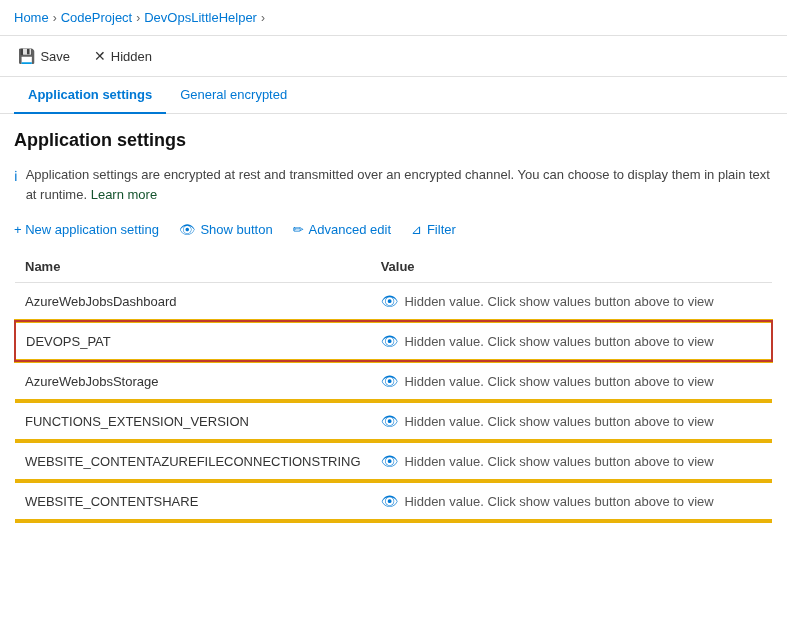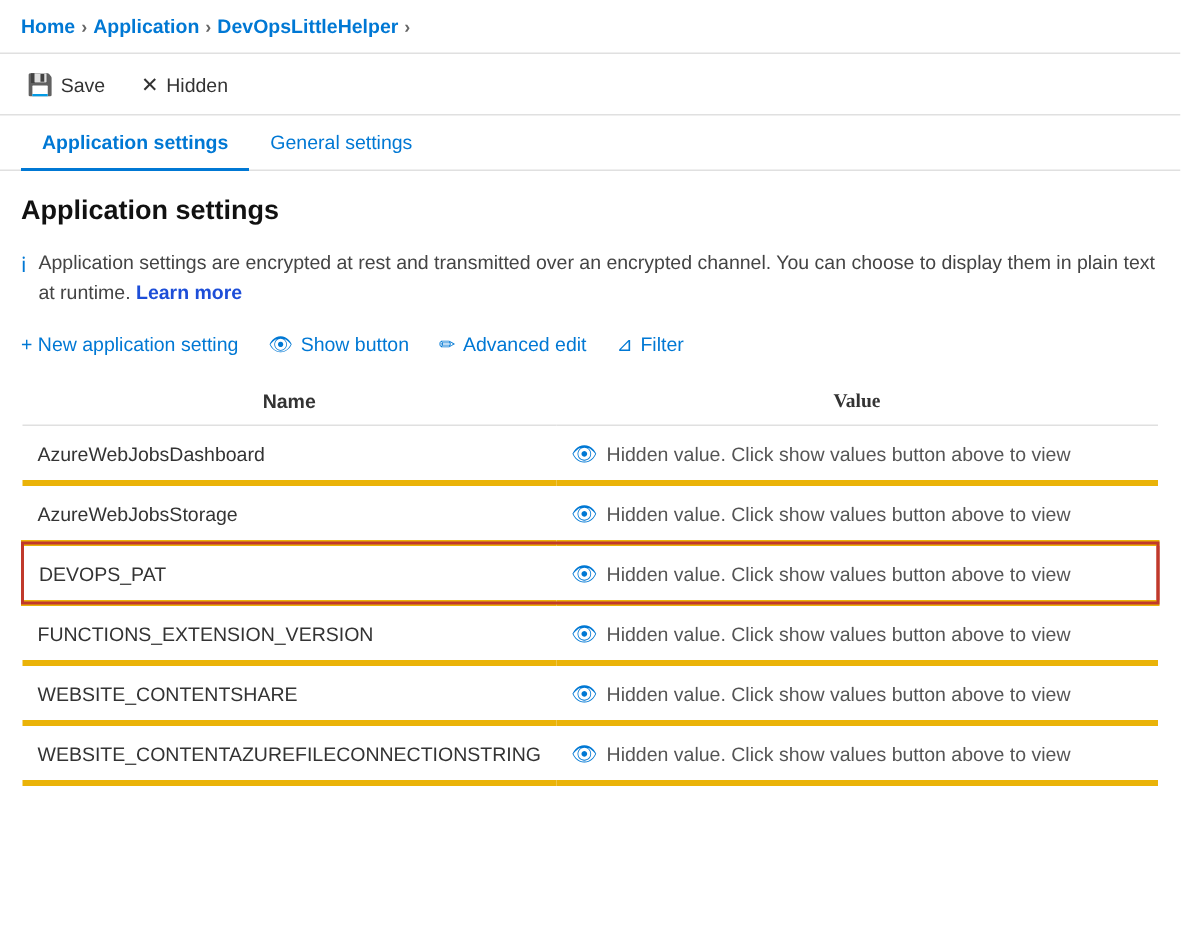--- a/index.html
+++ b/index.html
@@ -12,21 +12,20 @@
       min-height: 620px;
     }
     .breadcrumb {
       display: flex;
       align-items: center;
       padding: 10px 14px;
       font-size: 13px;
       border-bottom: 1px solid #e0e0e0;
       color: #0078d4;
       gap: 4px;
-      font-weight: bold;
     }
     .breadcrumb span {
       color: #666;
       font-size: 12px;
     }
     .breadcrumb a {
       color: #0078d4;
       text-decoration: none;
     }
 
@@ -88,23 +87,22 @@
       margin-bottom: 16px;
       line-height: 1.5;
     }
     .info-icon {
       color: #0078d4;
       font-size: 14px;
       margin-top: 1px;
       flex-shrink: 0;
     }
     .info-banner a {
-      color: #1d4ed8;
+      color: #14532d;
       text-decoration: none;
-      font-weight: bold;
     }
 
     .actions-bar {
       display: flex;
       align-items: center;
       gap: 20px;
       margin-bottom: 12px;
     }
     .action-btn {
       display: flex;
@@ -116,54 +114,54 @@
       font-size: 13px;
       padding: 2px 0;
     }
     .action-btn .btn-icon { font-size: 13px; }
 
     .settings-table {
       width: 100%;
       border-collapse: collapse;
     }
     .settings-table th {
-      text-align: center;
+      text-align: left;
       padding: 8px 10px;
       font-weight: 600;
       font-size: 13px;
       color: #333;
       border-bottom: 1px solid #e0e0e0;
     }
     .settings-table td {
       padding: 10px 10px;
       font-size: 13px;
       border-bottom: 4px solid #eab308;
       vertical-align: middle;
     }
     .settings-table .col-name { width: 40%; }
-    .settings-table .col-value { width: 60%; font-family: Liberation Serif, serif; }
+    .settings-table .col-value { width: 60%; }
 
     .value-cell {
       display: flex;
       align-items: center;
       gap: 6px;
       color: #555;
     }
     .eye-icon {
       color: #0078d4;
       font-size: 14px;
     }
   </style>
 </head>
 <body>
 
 <div class="breadcrumb">
   <a>Home</a>
   <span>›</span>
-  <a>Application</a>
+  <a>CodeProject</a>
   <span>›</span>
   <a>DevOpsLittleHelper</a>
   <span>›</span>
 </div>
 
 <div class="toolbar">
   <button class="toolbar-btn">
     <span class="icon">💾</span>
     <span>Save</span>
   </button>
@@ -171,21 +169,21 @@
     <span class="icon">✕</span>
     <span>Hidden</span>
   </button>
 </div>
 
 <div class="tabs">
   <div class="tab active">
     <span>Application settings</span>
   </div>
   <div class="tab">
-    <span>General settings</span>
+    <span>General encrypted</span>
   </div>
 </div>
 
 <div class="content">
   <h2 class="page-title">Application settings</h2>
 
   <div class="info-banner">
     <span class="info-icon">ℹ</span>
     <div>
       <span>Application settings are encrypted at rest and transmitted over an encrypted channel. You can choose to display them in plain text at runtime.</span>
@@ -225,58 +223,58 @@
     <tbody id="table-body">
     <tr>
           <td>AzureWebJobsDashboard</td>
           <td>
             <div class="value-cell">
               <span class="eye-icon">👁</span>
               <span>Hidden value. Click show values button above to view</span>
             </div>
           </td>
         </tr>
-        <tr>
-          <td>AzureWebJobsStorage</td>
-          <td>
-            <div class="value-cell">
-              <span class="eye-icon">👁</span>
-              <span>Hidden value. Click show values button above to view</span>
-            </div>
-          </td>
-        </tr>
         <tr style="outline: rgb(192, 57, 43) solid 2px; outline-offset: -1px; position: relative;">
           <td style="border-left: 2px solid rgb(192, 57, 43);">DEVOPS_PAT</td>
           <td style="border-right: 2px solid rgb(192, 57, 43);">
             <div class="value-cell">
               <span class="eye-icon">👁</span>
               <span>Hidden value. Click show values button above to view</span>
             </div>
           </td>
         </tr>
         <tr>
+          <td>AzureWebJobsStorage</td>
+          <td>
+            <div class="value-cell">
+              <span class="eye-icon">👁</span>
+              <span>Hidden value. Click show values button above to view</span>
+            </div>
+          </td>
+        </tr>
+        <tr>
           <td>FUNCTIONS_EXTENSION_VERSION</td>
           <td>
             <div class="value-cell">
               <span class="eye-icon">👁</span>
               <span>Hidden value. Click show values button above to view</span>
             </div>
           </td>
         </tr>
         <tr>
+          <td>WEBSITE_CONTENTAZUREFILECONNECTIONSTRING</td>
+          <td>
+            <div class="value-cell">
+              <span class="eye-icon">👁</span>
+              <span>Hidden value. Click show values button above to view</span>
+            </div>
+          </td>
+        </tr>
+        <tr>
           <td>WEBSITE_CONTENTSHARE</td>
-          <td>
-            <div class="value-cell">
-              <span class="eye-icon">👁</span>
-              <span>Hidden value. Click show values button above to view</span>
-            </div>
-          </td>
-        </tr>
-        <tr>
-          <td>WEBSITE_CONTENTAZUREFILECONNECTIONSTRING</td>
           <td>
             <div class="value-cell">
               <span class="eye-icon">👁</span>
               <span>Hidden value. Click show values button above to view</span>
             </div>
           </td>
         </tr>
       </tbody>
   </table>
 </div>

